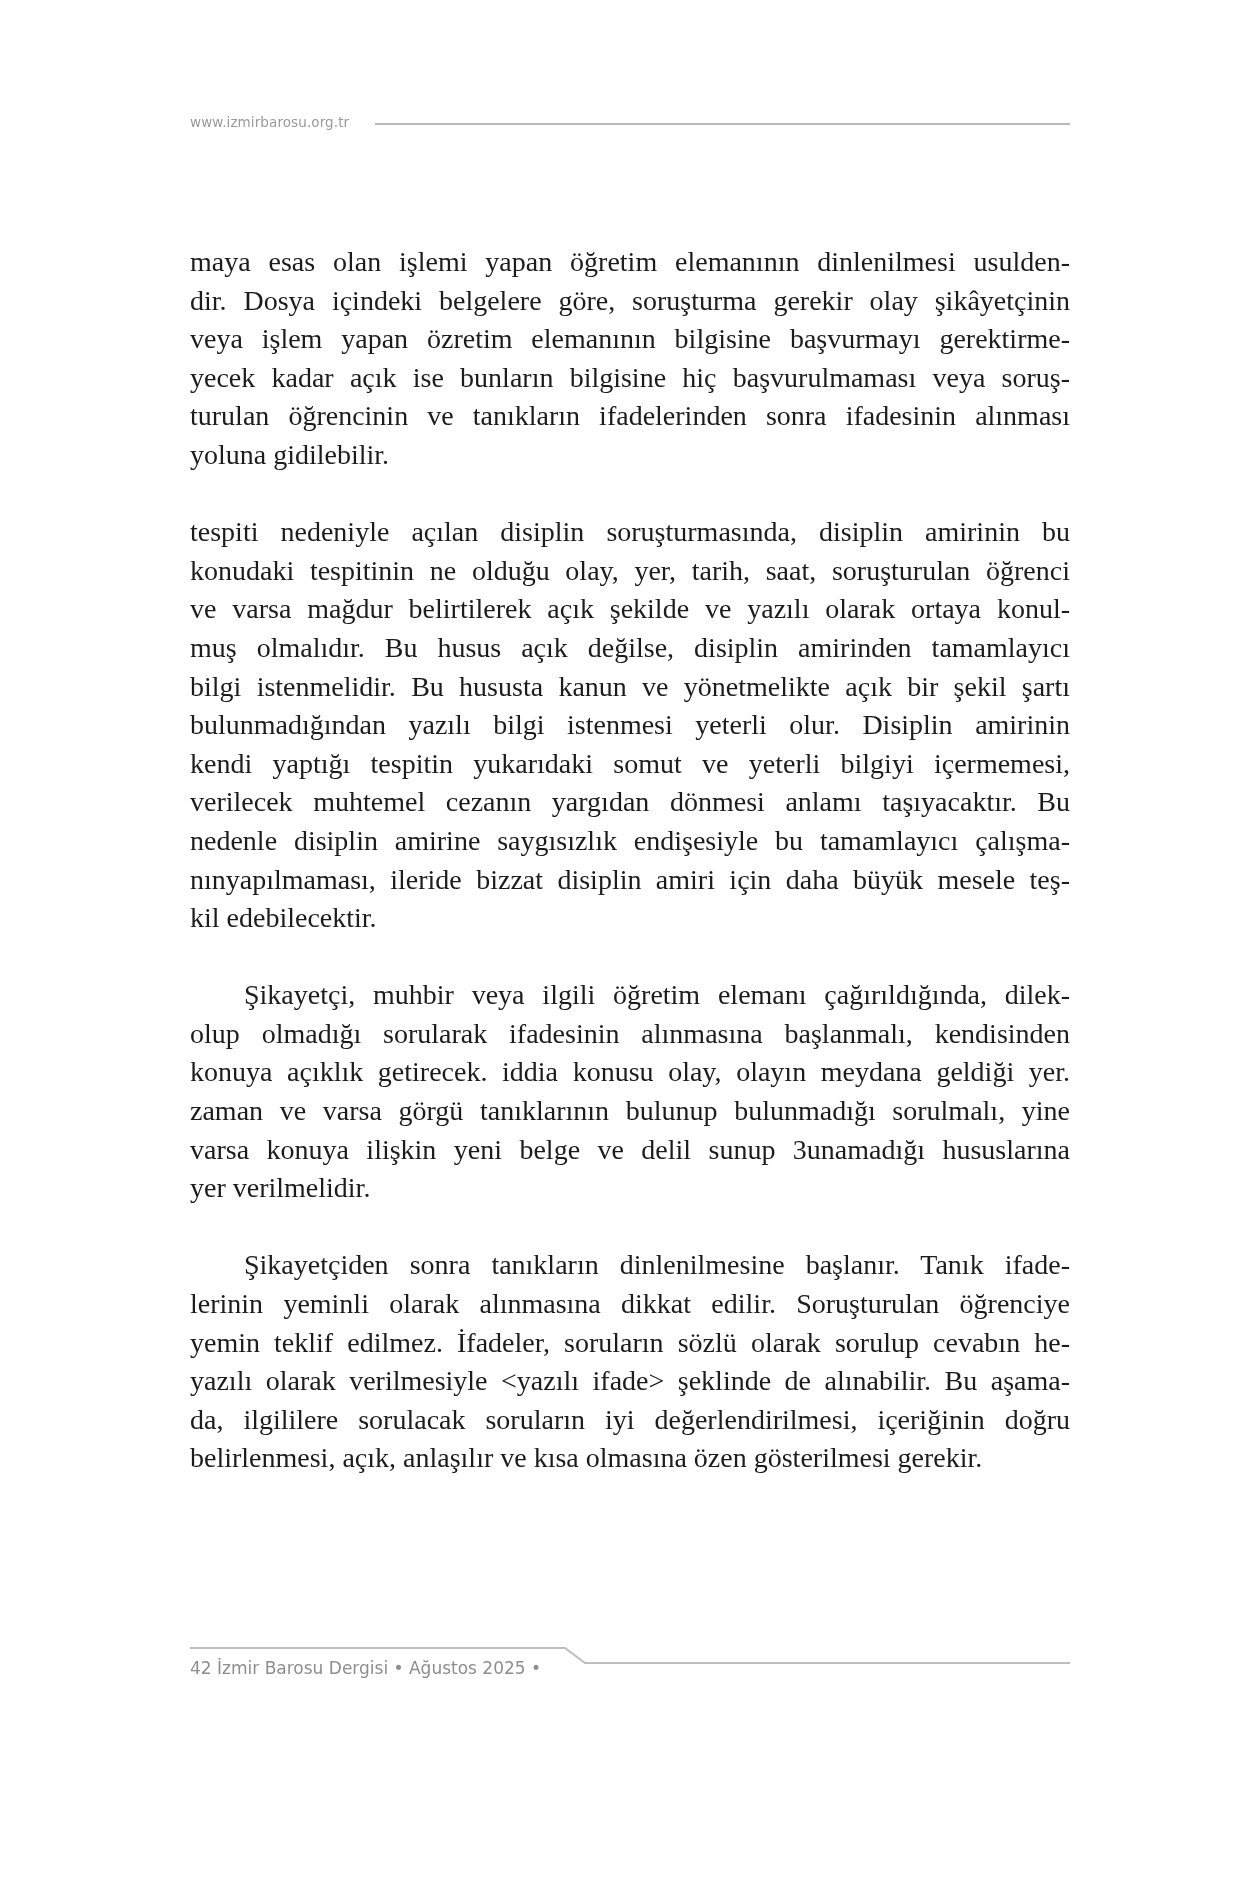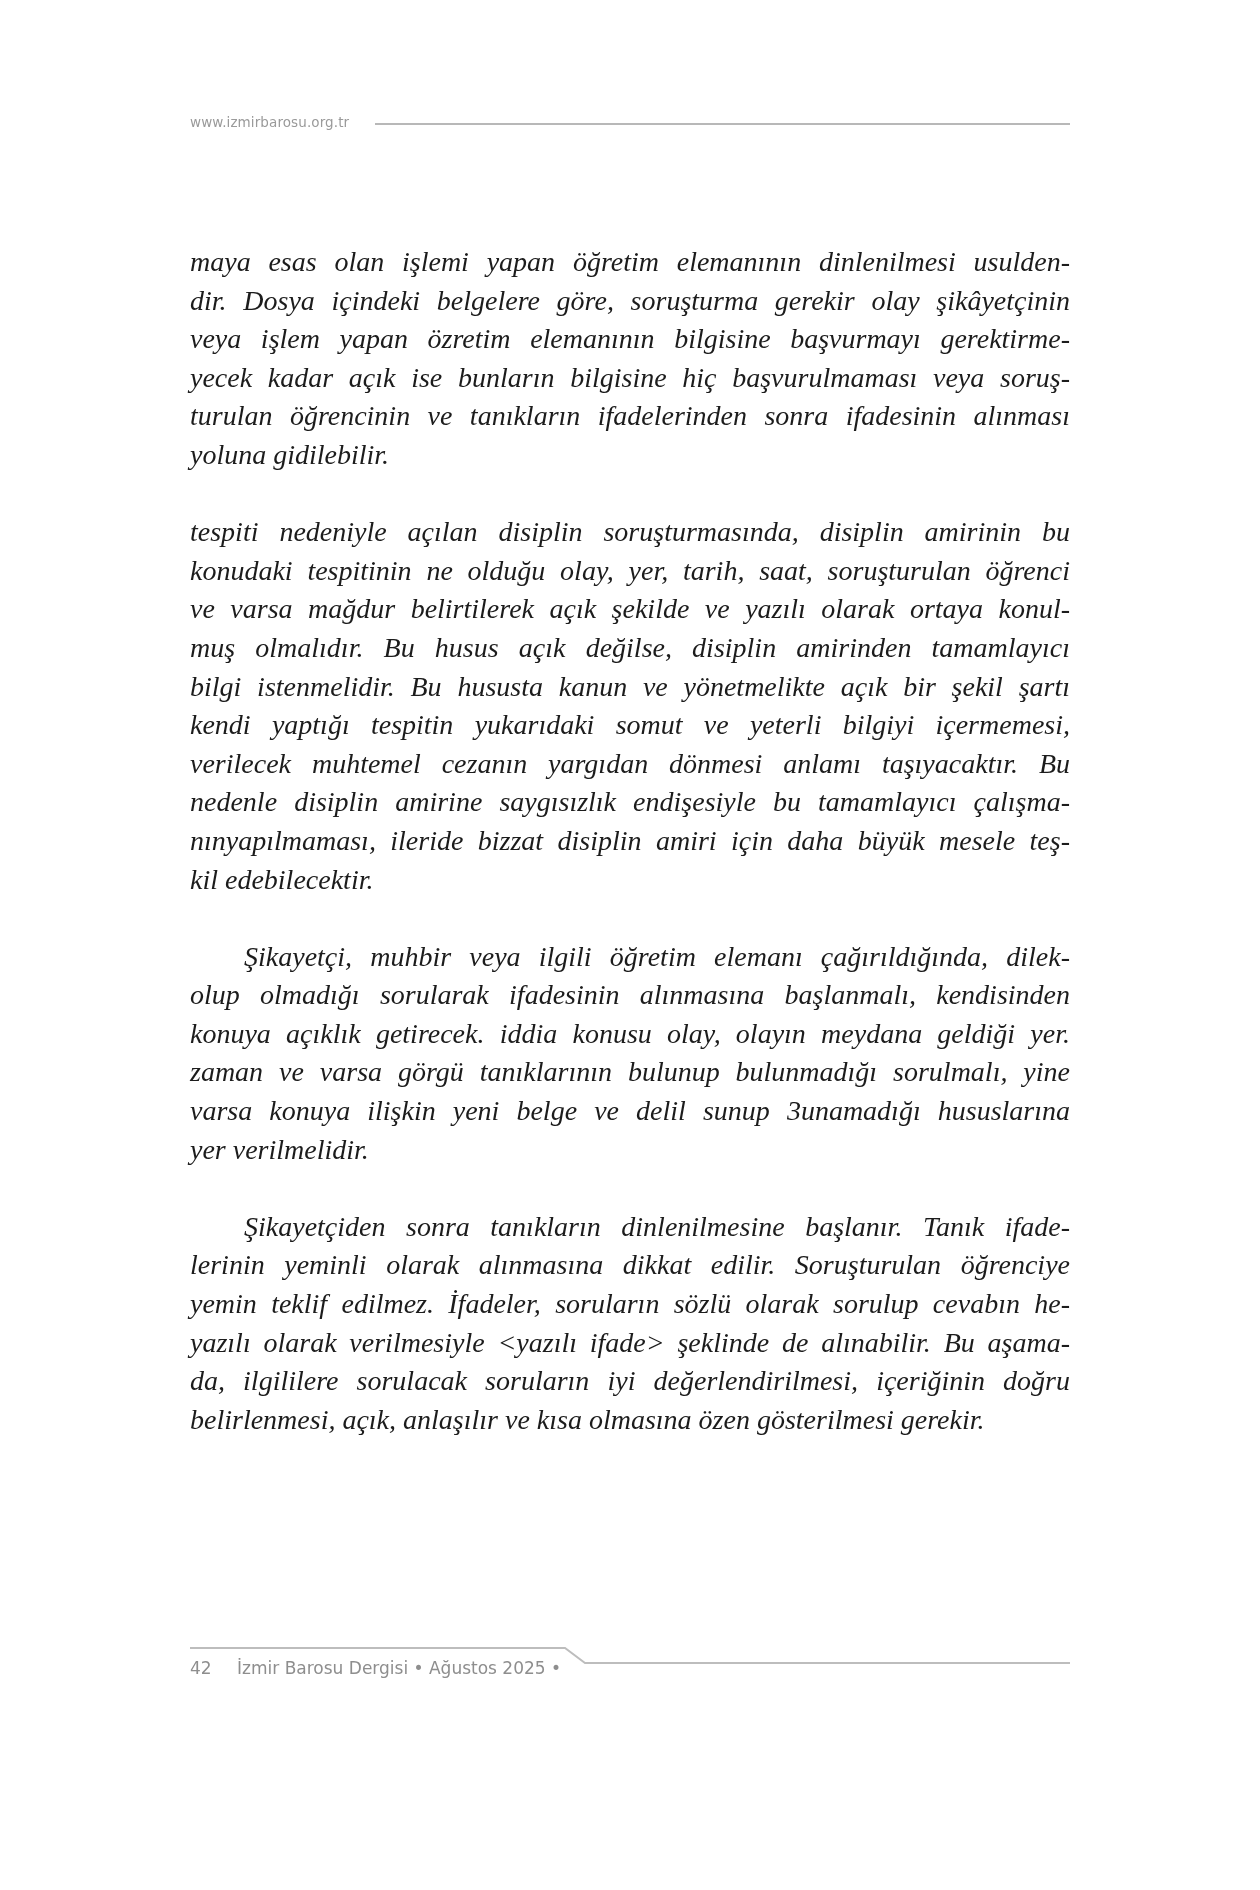--- a/index.html
+++ b/index.html
@@ -2,28 +2,28 @@
 <html><head>
 <meta charset="utf-8">
 <style>
   html, body { margin: 0; padding: 0; background: #ffffff; }
   body { width: 1260px; height: 1890px; position: relative; overflow: hidden; }
   .page { position: absolute; left: 0; top: 0; width: 1260px; height: 1417px; background: #fff; }
   .header { position: absolute; left: 190px; top: 111px; width: 880px; height: 24px; }
   .header-url { position: absolute; left: 0; top: 0; font-family: "DejaVu Sans", sans-serif; font-size: 13.5px; color: #9a9a9a; letter-spacing: 0.1px; line-height: 22px; }
   .header-rule { position: absolute; left: 185px; right: 0; top: 12px; height: 2px; background: #b8b8b8; }
   .body-text { position: absolute; left: 190px; top: 243px; width: 880px; font-family: "Liberation Serif", "DejaVu Serif", serif; font-size: 28px; line-height: 38.6px; color: #1c1c1c; }
-  .para { margin: 0 0 38.6px 0; text-align: justify; text-align-last: left; font-style: italic; }
+  .para { margin: 0 0 38.6px 0; text-align: justify; text-align-last: left; }
   .para .line { display: block; text-align: justify; text-align-last: justify; white-space: nowrap; }
   .para .line.last { text-align-last: left; }
   .para.indent .line.first { text-indent: 54px; }
   .footer { position: absolute; left: 190px; top: 1640px; width: 880px; height: 40px; }
   .footer svg { position: absolute; left: 0; top: 0; }
   .footer-text { position: absolute; left: 0; top: 17px; font-family: "DejaVu Sans", sans-serif; font-size: 17px; color: #8e8e8e; white-space: nowrap; line-height: 22px; }
-  .footer-text .pg { margin-right: 20px; }
+  .footer-text .pg { margin-right: 0; }
 </style>
 </head>
 <body>
 
 <div class="page">
 
   <div class="header">
     <span class="header-url">www.izmirbarosu.org.tr</span>
     <div class="header-rule"></div>
   </div>
@@ -36,20 +36,21 @@
         <span class="line">yecek kadar açık ise bunların bilgisine hiç başvurulmaması veya soruş-</span>
         <span class="line">turulan öğrencinin ve tanıkların ifadelerinden sonra ifadesinin alınması</span>
         <span class="line last">yoluna gidilebilir.</span>
       </p>
       <p class="para indent">
         <span class="line">tespiti nedeniyle açılan disiplin soruşturmasında, disiplin amirinin bu</span>
         <span class="line">konudaki tespitinin ne olduğu olay, yer, tarih, saat, soruşturulan öğrenci</span>
         <span class="line">ve varsa mağdur belirtilerek açık şekilde ve yazılı olarak ortaya konul-</span>
         <span class="line">muş olmalıdır. Bu husus açık değilse, disiplin amirinden tamamlayıcı</span>
         <span class="line">bilgi istenmelidir. Bu hususta kanun ve yönetmelikte açık bir şekil şartı</span>
+        <span class="line">bulunmadığından yazılı bilgi istenmesi yeterli olur. Disiplin amirinin</span>
         <span class="line">kendi yaptığı tespitin yukarıdaki somut ve yeterli bilgiyi içermemesi,</span>
         <span class="line">verilecek muhtemel cezanın yargıdan dönmesi anlamı taşıyacaktır. Bu</span>
         <span class="line">nedenle disiplin amirine saygısızlık endişesiyle bu tamamlayıcı çalışma-</span>
         <span class="line">nınyapılmaması, ileride bizzat disiplin amiri için daha büyük mesele teş-</span>
         <span class="line last">kil edebilecektir.</span>
       </p>
       <p class="para indent">
         <span class="line first">Şikayetçi, muhbir veya ilgili öğretim elemanı çağırıldığında, dilek-</span>
         <span class="line">olup olmadığı sorularak ifadesinin alınmasına başlanmalı, kendisinden</span>
         <span class="line">konuya açıklık getirecek. iddia konusu olay, olayın meydana geldiği yer.</span>

